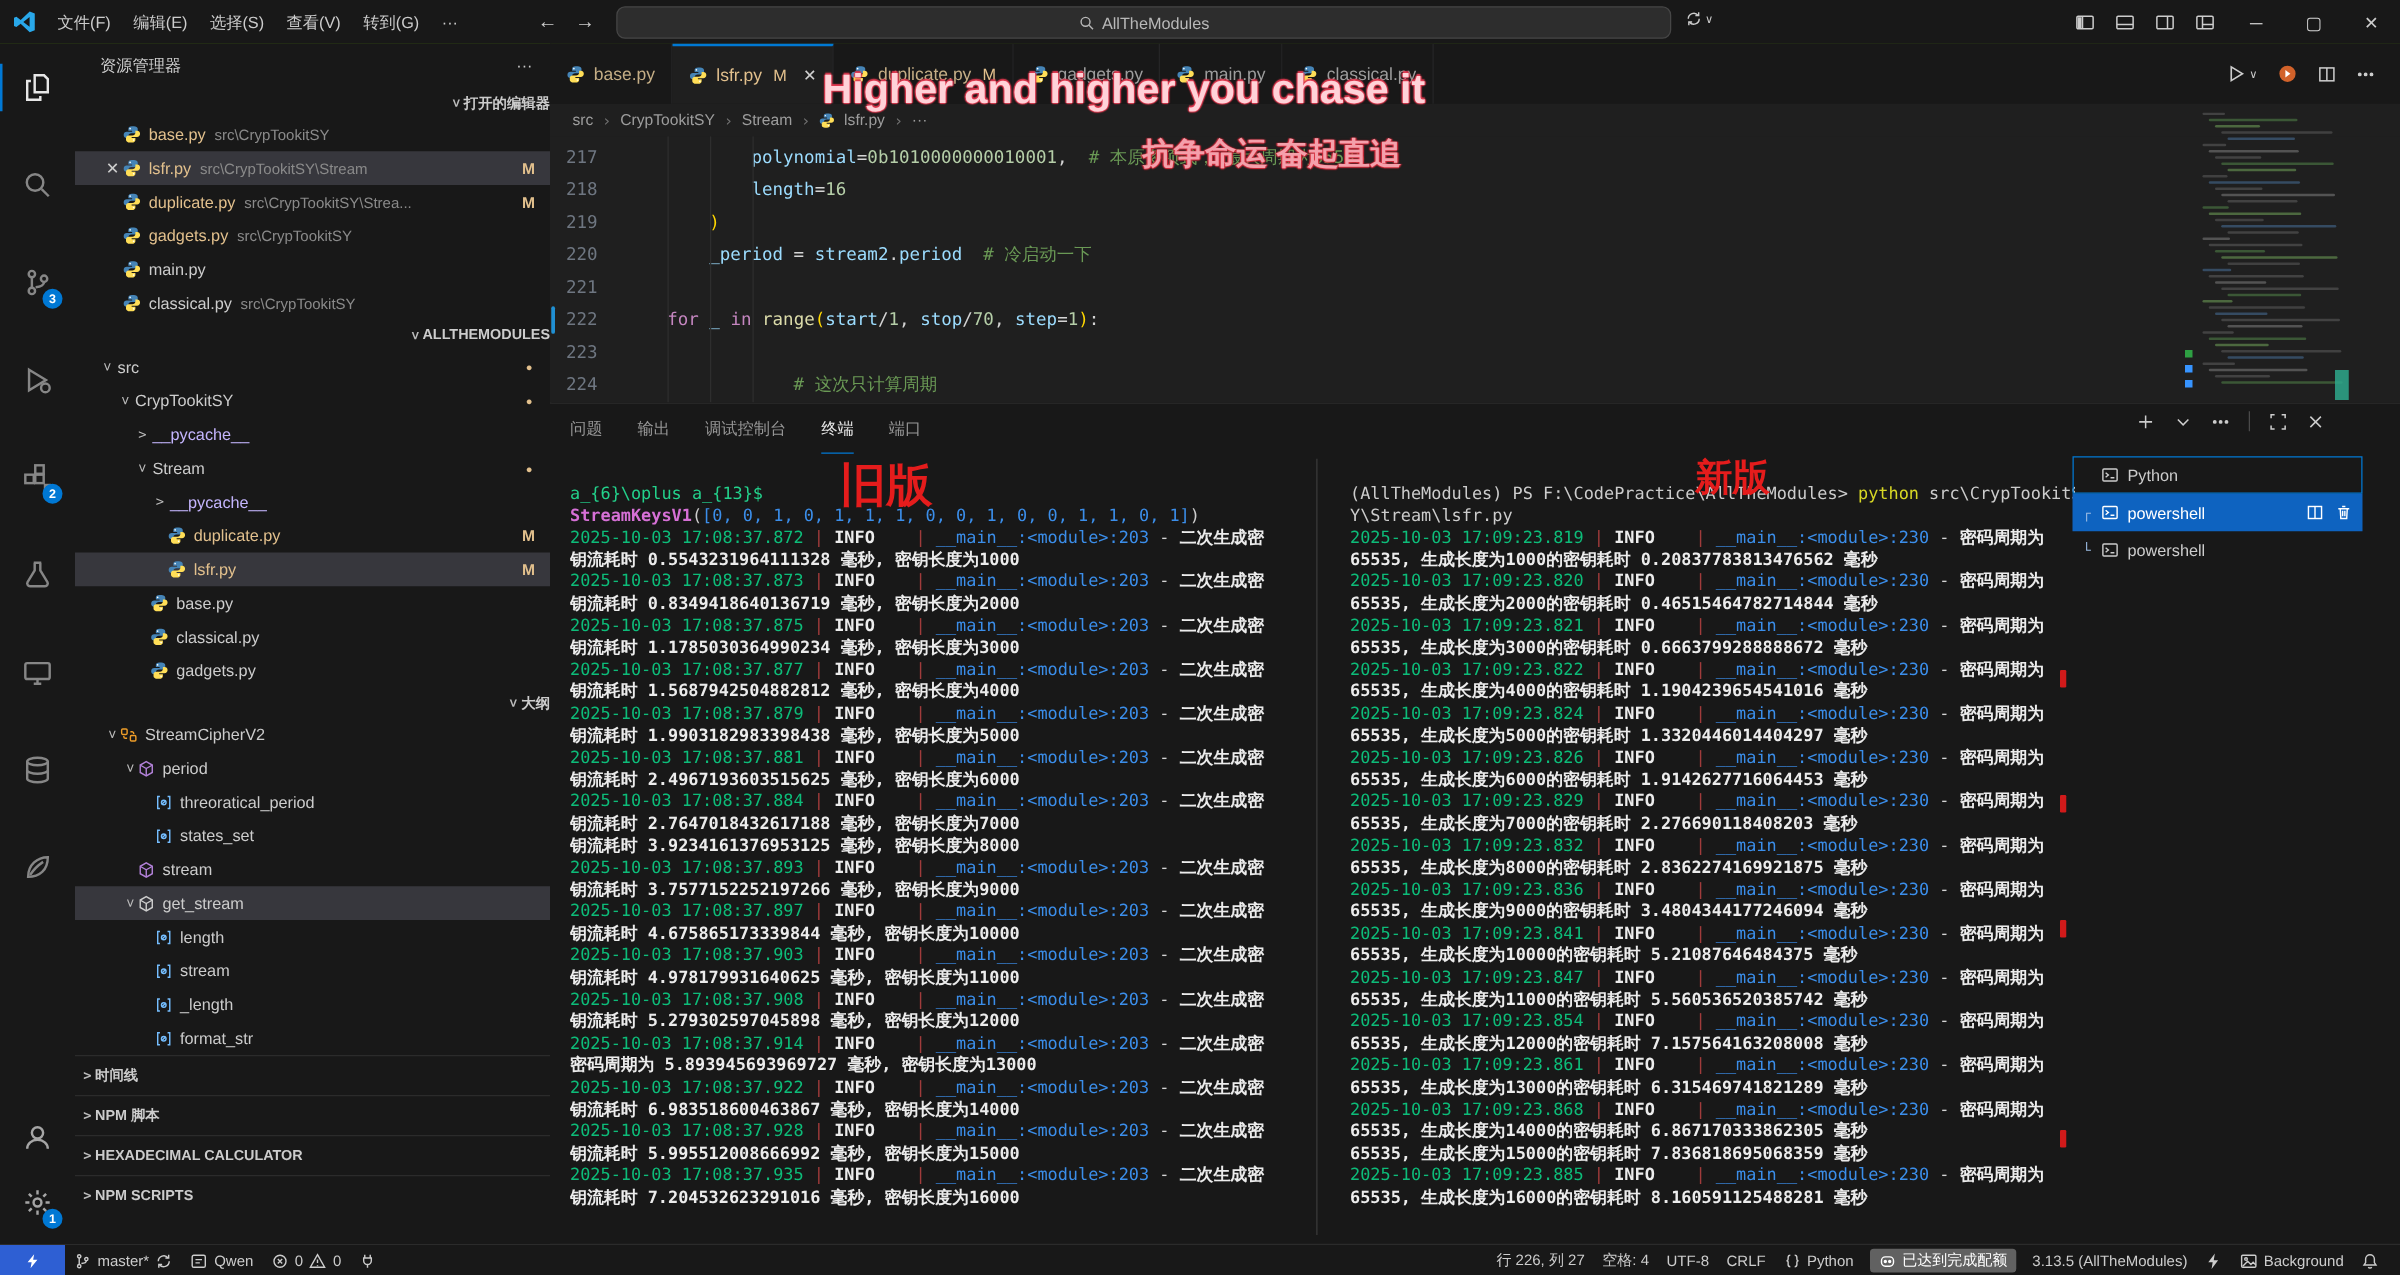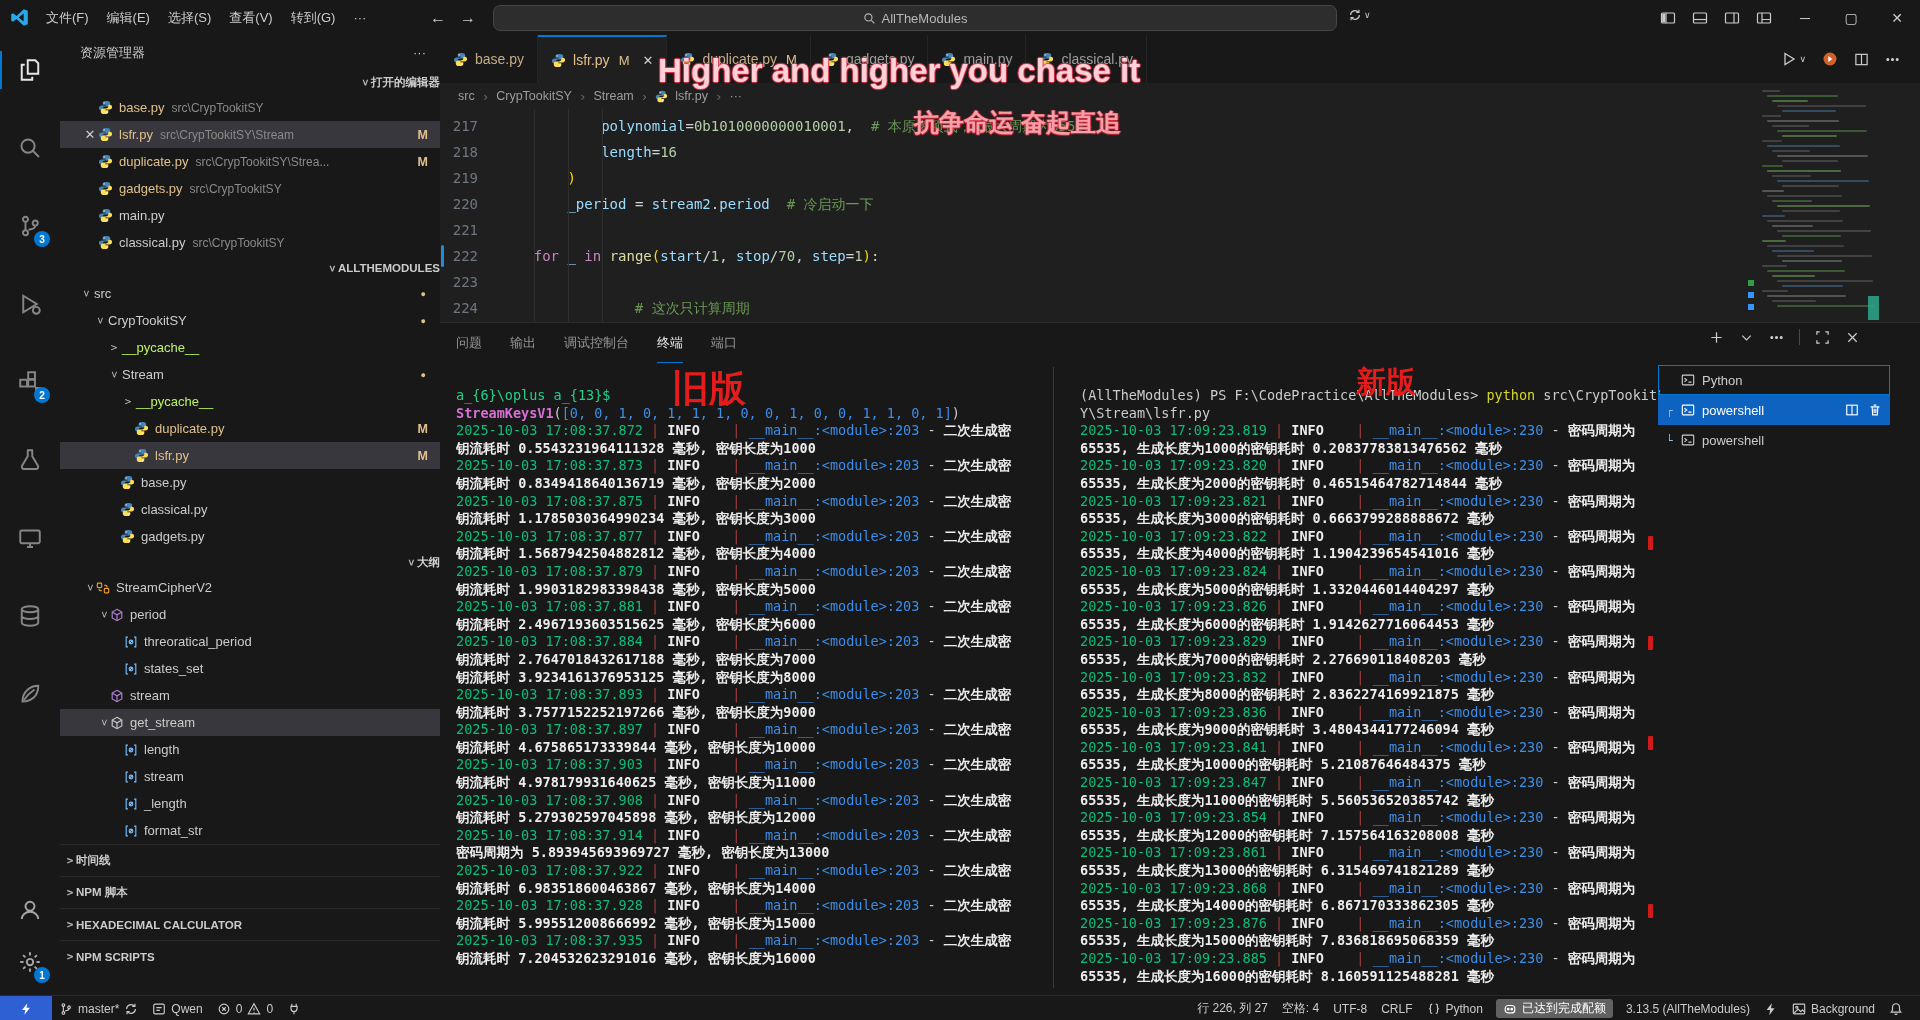--- a/index.html
+++ b/index.html
@@ -29,21 +29,21 @@
   
   #sidebar{left:60px;top:35px;width:380px;height:960px;background:#181818;border-right:1px solid #2b2b2b;overflow:hidden;}
   #side-header{height:35px;display:flex;align-items:center;padding:0 14px 0 20px;color:#ccc;}
   #side-header .sp{flex:1;}
   .sec-head{height:24px;display:flex;align-items:center;font-weight:bold;font-size:11.5px;color:#ccc;padding-left:4px;justify-content:flex-end;}
   .bot-sec{height:31px;display:flex;align-items:center;font-weight:bold;font-size:11.5px;color:#ccc;padding-left:4px;border-top:1px solid #2b2b2b;}
   .row{height:27px;display:flex;align-items:center;position:relative;font-size:13px;white-space:nowrap;}
   .row.sel{background:#37373d;}
   .row .desc{color:#8a8a8a;font-size:12px;margin-left:7px;overflow:hidden;}
   .row .lbl{margin-left:6px;}
-  .mod{color:#e2c08d;} .norm{color:#cccccc;} .dimmed{color:#bef264;}
+  .mod{color:#e2c08d;} .norm{color:#cccccc;} .dimmed{color:#c4b5fd;}
   .badge-m{position:absolute;right:12px;color:#e2c08d;font-size:12.5px;font-weight:bold;}
   .badge-dot{position:absolute;right:14px;color:#e2c08d;font-size:9px;}
   .closex{width:16px;text-align:center;color:#ccc;flex:none;}
   
   #editor{left:440px;top:35px;width:1480px;height:287px;background:#1f1f1f;}
   #tabbar{height:48px;background:#181818;display:flex;align-items:stretch;}
   .tab{display:flex;align-items:center;gap:7px;padding:0 13px;border-right:1px solid #252526;font-size:14px;background:#181818;position:relative;}
   .tab.active{background:#1f1f1f;border-top:2px solid #0078d4;}
   .tab .m{font-size:13px;margin-left:2px;}
   .tab .x{color:#cfcfcf;margin-left:6px;font-size:13px;}
@@ -879,21 +879,20 @@
       <div class="tl"><span class="c-ts">2025-10-03 17:09:23.841</span><span class="c-sep"> | </span><span class="c-lvl">INFO    </span><span class="c-sep">| </span><span class="c-loc">__main__:&lt;module&gt;:230</span><span class="c-dash"> - </span><span class="c-msg">密码周期为</span></div>
       <div class="tl"><span class="c-msg">65535, 生成长度为10000的密钥耗时 5.21087646484375 毫秒</span></div>
       <div class="tl"><span class="c-ts">2025-10-03 17:09:23.847</span><span class="c-sep"> | </span><span class="c-lvl">INFO    </span><span class="c-sep">| </span><span class="c-loc">__main__:&lt;module&gt;:230</span><span class="c-dash"> - </span><span class="c-msg">密码周期为</span></div>
       <div class="tl"><span class="c-msg">65535, 生成长度为11000的密钥耗时 5.560536520385742 毫秒</span></div>
       <div class="tl"><span class="c-ts">2025-10-03 17:09:23.854</span><span class="c-sep"> | </span><span class="c-lvl">INFO    </span><span class="c-sep">| </span><span class="c-loc">__main__:&lt;module&gt;:230</span><span class="c-dash"> - </span><span class="c-msg">密码周期为</span></div>
       <div class="tl"><span class="c-msg">65535, 生成长度为12000的密钥耗时 7.157564163208008 毫秒</span></div>
       <div class="tl"><span class="c-ts">2025-10-03 17:09:23.861</span><span class="c-sep"> | </span><span class="c-lvl">INFO    </span><span class="c-sep">| </span><span class="c-loc">__main__:&lt;module&gt;:230</span><span class="c-dash"> - </span><span class="c-msg">密码周期为</span></div>
       <div class="tl"><span class="c-msg">65535, 生成长度为13000的密钥耗时 6.315469741821289 毫秒</span></div>
       <div class="tl"><span class="c-ts">2025-10-03 17:09:23.868</span><span class="c-sep"> | </span><span class="c-lvl">INFO    </span><span class="c-sep">| </span><span class="c-loc">__main__:&lt;module&gt;:230</span><span class="c-dash"> - </span><span class="c-msg">密码周期为</span></div>
       <div class="tl"><span class="c-msg">65535, 生成长度为14000的密钥耗时 6.867170333862305 毫秒</span></div>
-      <div class="tl"><span class="c-ts">2025-10-03 17:09:23.876</span><span class="c-sep"> | </span><span class="c-lvl">INFO    </span><span class="c-sep">| </span><span class="c-loc">__main__:&lt;module&gt;:230</span><span class="c-dash"> - </span><span class="c-msg">密码周期为</span></div>
       <div class="tl"><span class="c-msg">65535, 生成长度为15000的密钥耗时 7.836818695068359 毫秒</span></div>
       <div class="tl"><span class="c-ts">2025-10-03 17:09:23.885</span><span class="c-sep"> | </span><span class="c-lvl">INFO    </span><span class="c-sep">| </span><span class="c-loc">__main__:&lt;module&gt;:230</span><span class="c-dash"> - </span><span class="c-msg">密码周期为</span></div>
       <div class="tl"><span class="c-msg">65535, 生成长度为16000的密钥耗时 8.160591125488281 毫秒</span></div>
     </div>
   <div id="term-list">
       <div class="tlrow focused">
         <span class="pre"></span>
         <span class="icon">
           <svg width="14" height="14" viewBox="0 0 16 16" fill="none" stroke="#cccccc" stroke-width="1.3" style="color:#cccccc">
             <rect x="1.5" y="2.5" width="13" height="11" rx="1"></rect>

